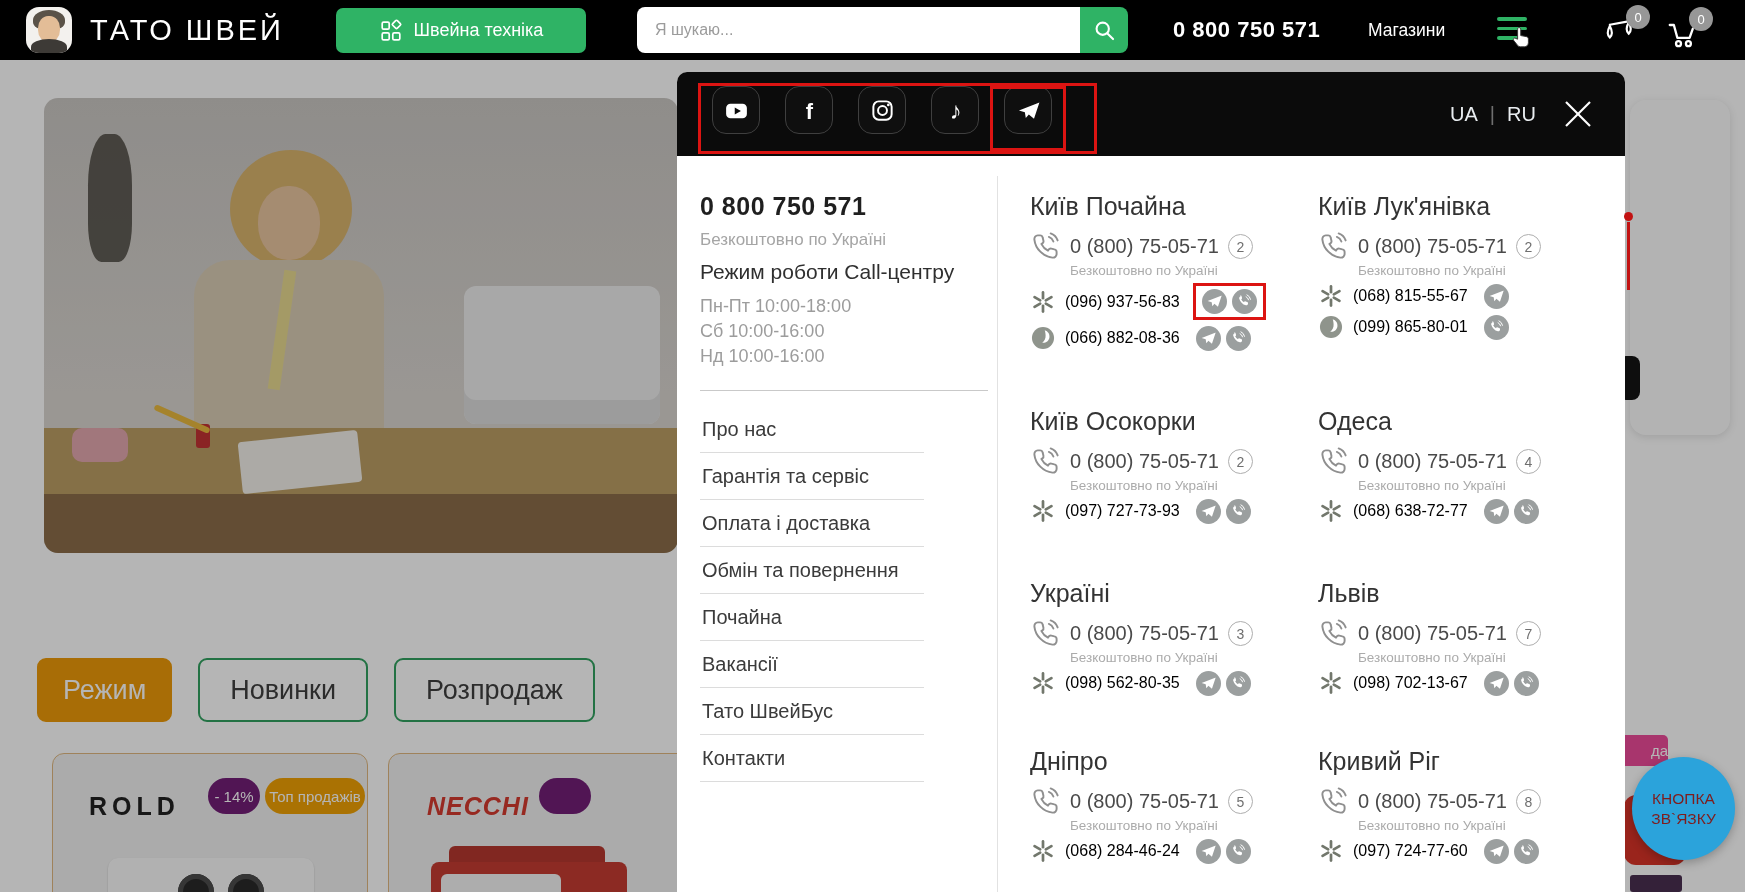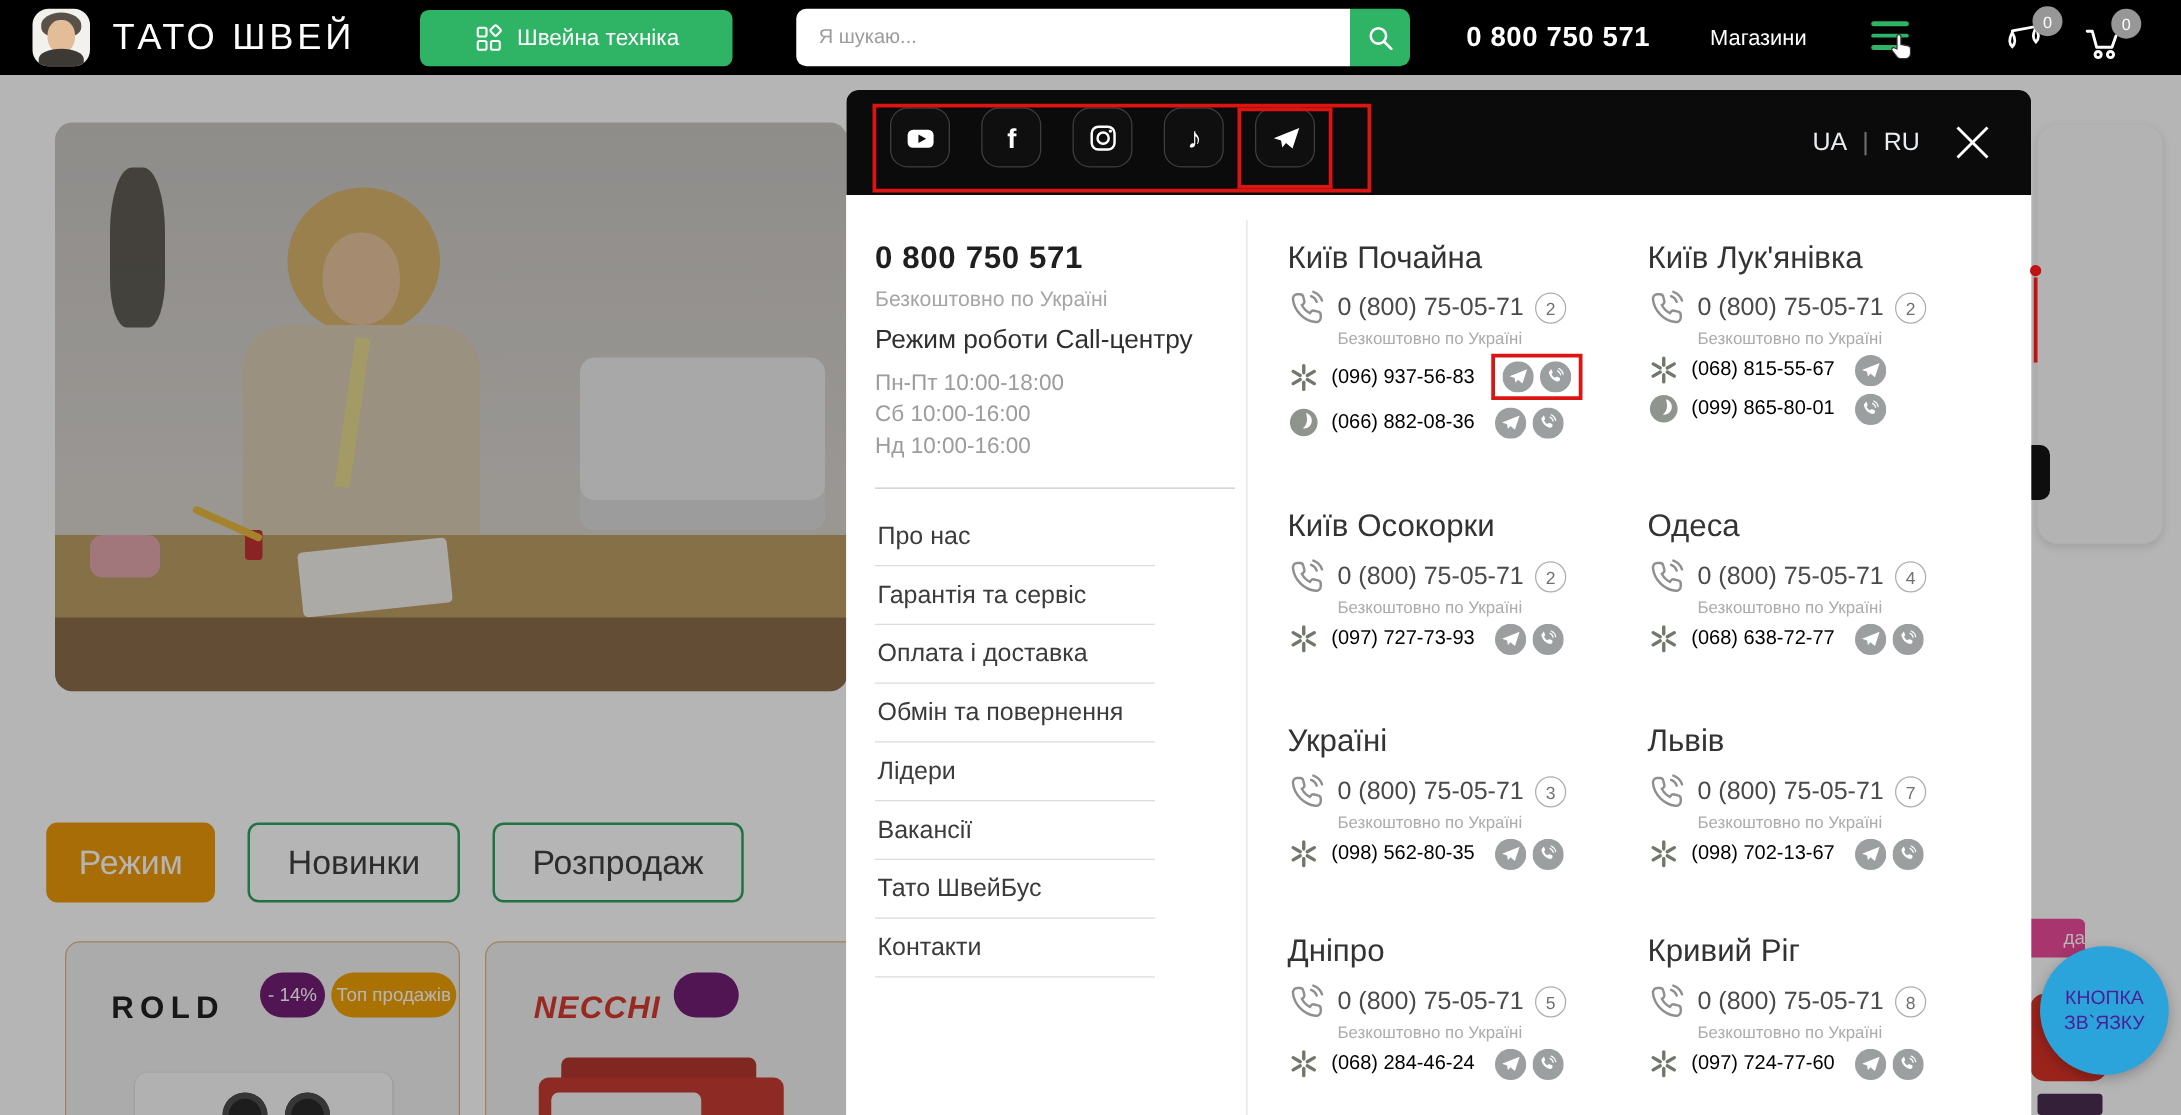--- a/index.html
+++ b/index.html
@@ -107,21 +107,21 @@
   .snote{margin:1px 0 0 40px;font-size:13.5px;color:#ababab;}
   .mrow{display:flex;align-items:center;gap:9px;margin-top:5px;}
   .msgs{display:flex;gap:5px;margin-left:7px;align-items:center;}
   .msgs.hl{border:3px solid var(--red);padding:3px 6px;margin-left:4px;}
   .msgs span{display:flex;cursor:pointer;}
 
   .scrollmark{position:absolute;left:1624px;top:212px;z-index:12;}
   .scrollmark .dot{width:9px;height:9px;border-radius:50%;background:#c21212;}
   .scrollmark .bar{width:3.5px;height:68px;background:#c21212;margin:1px 0 0 2.5px;}
 
-  .fab{position:absolute;left:1632px;top:757px;width:103px;height:103px;border-radius:50%;background:var(--teal);z-index:20;display:flex;flex-direction:column;align-items:center;justify-content:center;color:#4c1d95;font-size:15.5px;line-height:20px;cursor:pointer;box-shadow:0 3px 10px rgba(0,0,0,.25);}
+  .fab{position:absolute;left:1632px;top:757px;width:103px;height:103px;border-radius:50%;background:var(--teal);z-index:20;display:flex;flex-direction:column;align-items:center;justify-content:center;color:#7f1d1d;font-size:15.5px;line-height:20px;cursor:pointer;box-shadow:0 3px 10px rgba(0,0,0,.25);}
 </style>
 </head>
 <body>
 
 <div class="stage">
 
   <div class="page-bg">
     <div class="hero">
       <div class="mannequin"></div>
       <div class="hair"></div>
@@ -288,21 +288,21 @@
           <div>Пн-Пт 10:00-18:00</div>
           <div>Сб 10:00-16:00</div>
           <div>Нд 10:00-16:00</div>
         </div>
       <div class="m-hr"></div>
       <ul class="m-menu">
           <li>Про нас</li>
           <li>Гарантія та сервіс</li>
           <li>Оплата і доставка</li>
           <li>Обмін та повернення</li>
-          <li>Лідери</li>
+          <li>Почайна</li>
           <li>Вакансії</li>
           <li>Тато ШвейБус</li>
           <li>Контакти</li>
         </ul>
       <div class="vdiv"></div>
       <div id="stores-grid">
           <div class="store" style="left: 353px; top: 36px;">
             <div class="sname">Київ Почайна</div>
             <div class="srow">
               <span style="display:flex">

